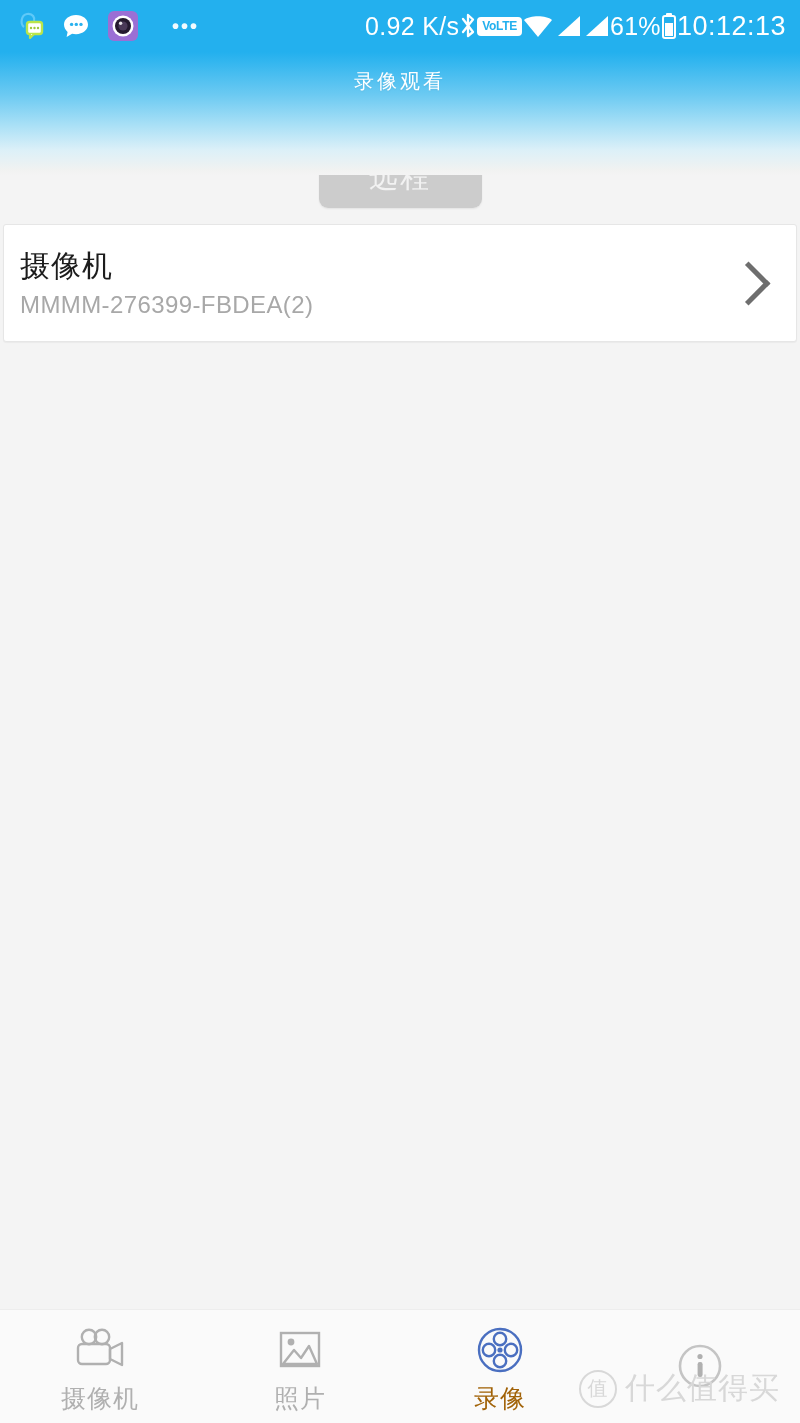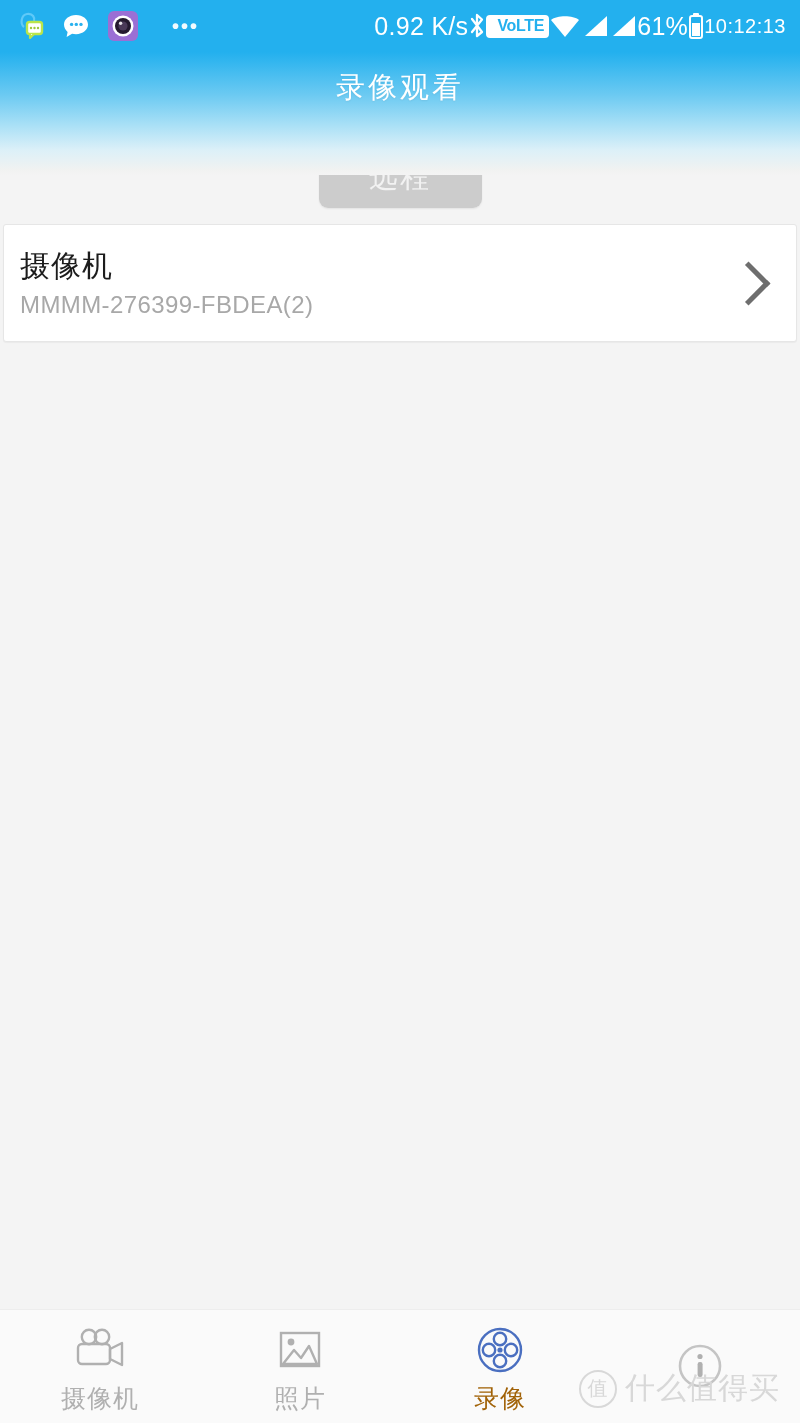--- a/index.html
+++ b/index.html
@@ -71,45 +71,45 @@
     opacity: .95;
     margin-left: 16px;
   }
   .sb-text {
     font-size: 25px;
     color: #ffffff;
     white-space: nowrap;
     letter-spacing: .3px;
   }
   .sb-time {
-    font-size: 20px;
+    font-size: 27px;
     color: #ffffff;
     white-space: nowrap;
     letter-spacing: .5px;
   }
   .volte-badge {
     border: 2px solid #ffffff;
     border-radius: 4px;
-    padding: 1px 3px 2px 9px;
-    font-size: 16px;
+    padding: 1px 3px 2px 3px;
+    font-size: 12px;
     font-weight: bold;
     line-height: 1;
     letter-spacing: -.3px;
     background: #ffffff;
     color: #23b0ee;
   }
 
   .page-title {
     position: absolute;
     left: 0;
     right: 0;
     top: 68px;
     text-align: center;
     color: #ffffff;
-    font-size: 29px;
+    font-size: 20px;
     letter-spacing: 3px;
     text-shadow: 0 1px 2px rgba(0,0,0,.06);
   }
 
   
   .segment-wrap {
     flex: 0 0 auto;
     display: flex;
     justify-content: center;
     margin-top: -27px;

